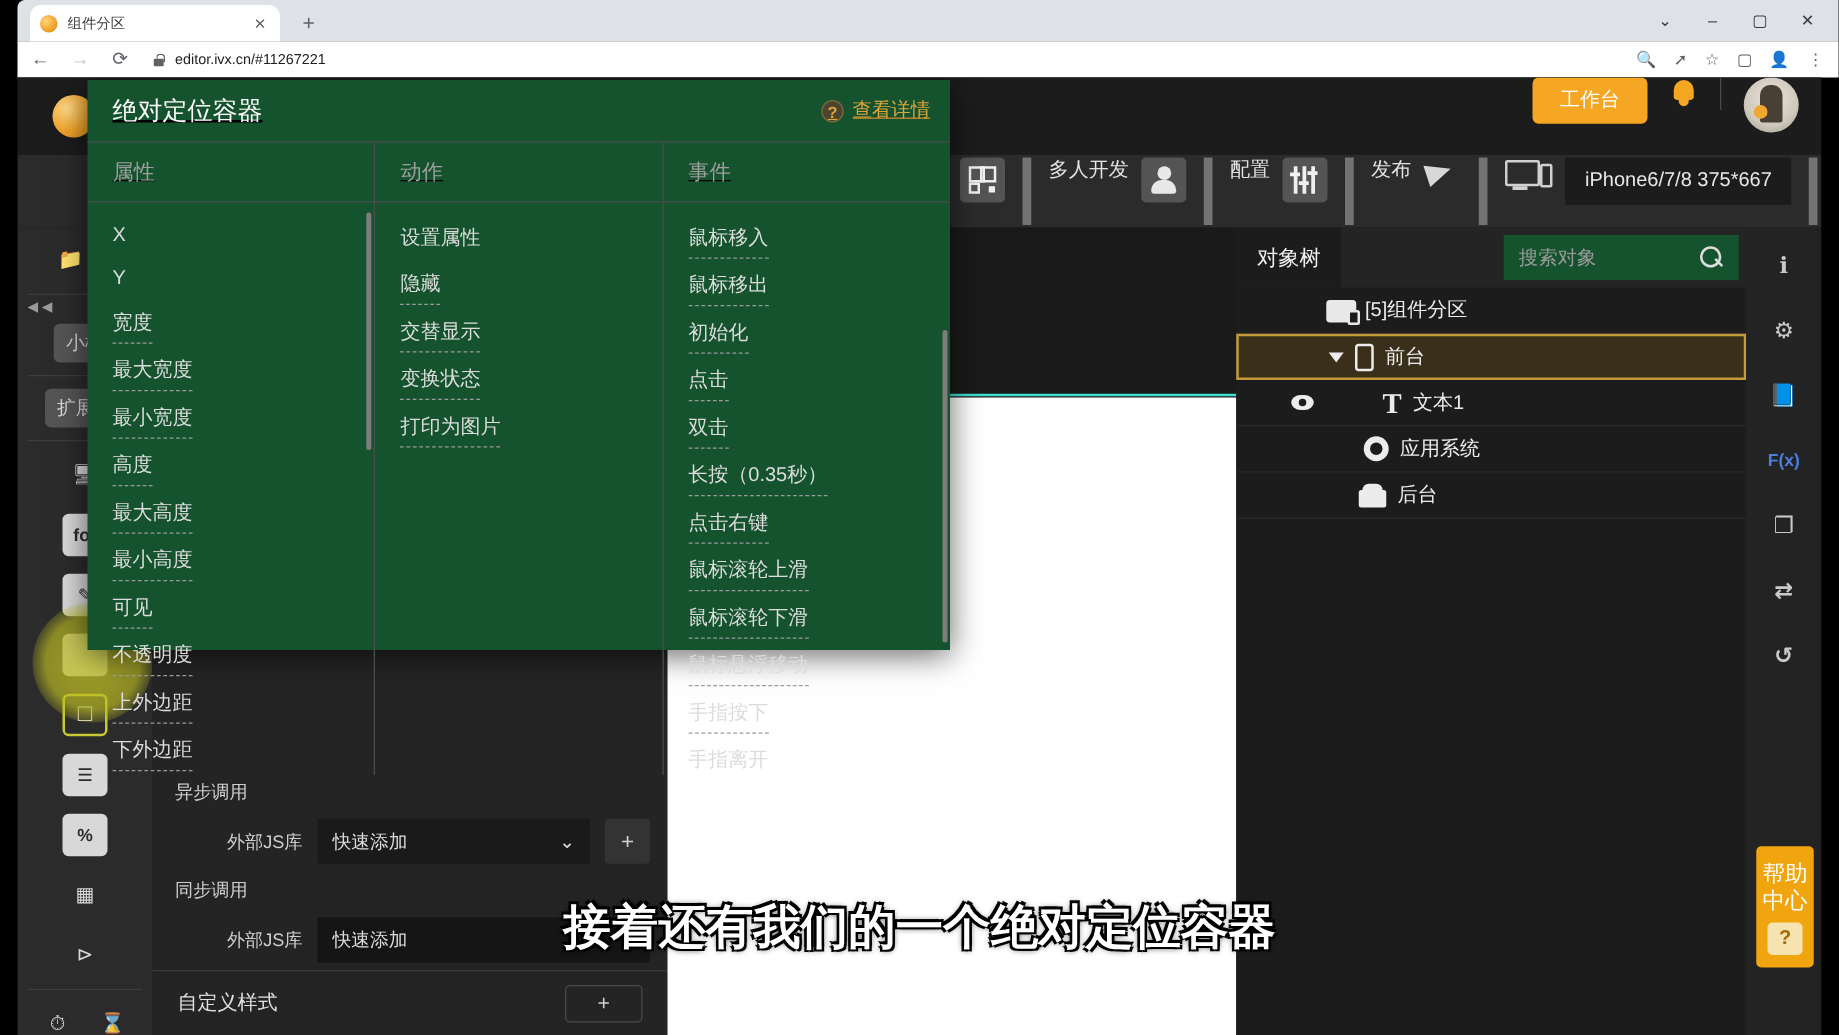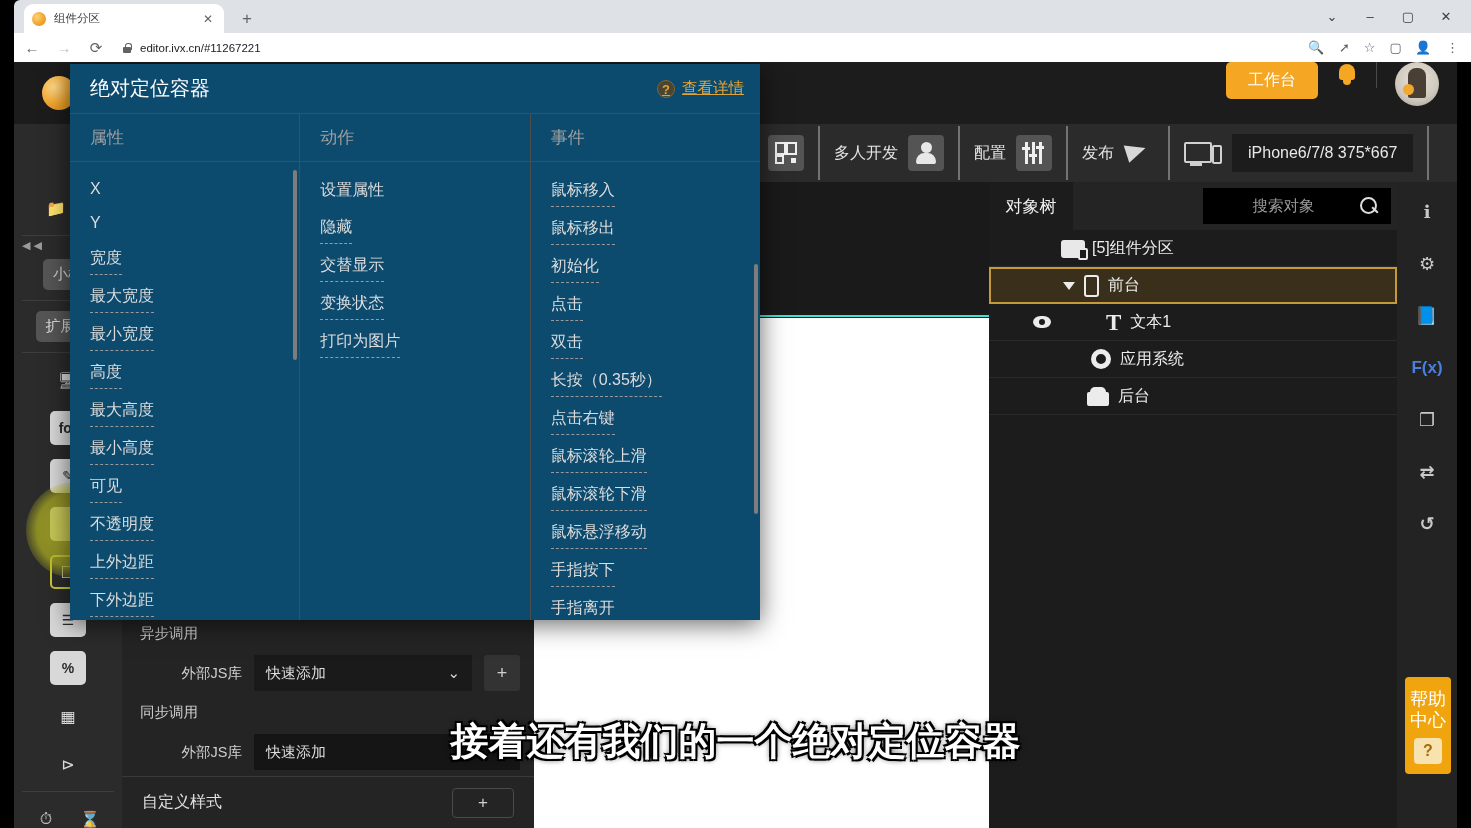--- a/index.html
+++ b/index.html
@@ -54,21 +54,21 @@
   .bell::after{content:"";position:absolute;left:7px;top:18px;width:8px;height:5px;border-radius:0 0 5px 5px;background:#f5a623;}
   .divider-v { width:1px; height:26px; background:#4a4a4a;}
   .avatar { width:44px; height:44px; border-radius:50%; overflow:hidden;
             background:radial-gradient(circle at 50% 40%, #e9e4dc 0%, #cfc8bd 60%, #9d968c 100%); position:relative;}
   .avatar::before{content:"";position:absolute;left:13px;top:6px;width:18px;height:30px;background:#4a3f35;border-radius:8px 8px 2px 2px;}
   .avatar::after{content:"";position:absolute;left:8px;top:22px;width:11px;height:11px;background:#f0a830;border-radius:50%;}
 
   
   .toolbar { position:absolute; left:0; top:62px; width:1443px; height:58px; background:#2b2b2b; }
   .tb-inner { position:absolute; left:740px; top:0; height:58px; display:flex; align-items:center; gap:0; }
-  .tb-group { display:flex; align-items:center; height:54px; padding:0 14px; border-right:2px solid #737373; gap:10px;}
+  .tb-group { display:flex; height:54px; padding:0 14px; border-right:7px solid #737373; gap:10px;}
   .tb-sq { width:36px; height:36px; background:#545454; border-radius:4px; display:flex; align-items:center; justify-content:center;}
   .tb-label { color:#e3e3e3; font-size:16px;}
   .qr { width:22px; height:22px; position:relative; }
   .qr::before{content:"";position:absolute;left:0;top:0;width:9px;height:9px;border:2.5px solid #f0f0f0;}
   .qr::after{content:"";position:absolute;right:0;top:0;width:9px;height:9px;border:2.5px solid #f0f0f0;}
   .qr i{position:absolute;left:0;bottom:0;width:9px;height:9px;border:2.5px solid #f0f0f0;}
   .qr b{position:absolute;right:1px;bottom:1px;width:5px;height:5px;background:#f0f0f0;}
   .person { width:24px; height:22px; position:relative;}
   .person::before{content:"";position:absolute;left:7px;top:0;width:11px;height:11px;border-radius:50%;background:#e8e8e8;}
   .person::after{content:"";position:absolute;left:2px;top:11px;width:20px;height:11px;border-radius:10px 10px 3px 3px;background:#e8e8e8;}
@@ -118,21 +118,21 @@
   .canvaswrap { position:absolute; left:520px; top:120px; right:468px; bottom:0; background:#1a1a1a;}
   .ruler { position:absolute; left:0; top:112px; right:0; height:22px; background:#1a1a1a; color:#8d8d8d; font-size:13px;}
   .ruler span { position:absolute; top:2px;}
   .rulerline { position:absolute; left:0; right:0; top:21px; height:2px; background:#3fe0d0;}
   .page { position:absolute; left:0; right:0; top:136px; bottom:0; background:#fff;}
 
   
   .rightpanel { position:absolute; right:60px; top:120px; width:408px; bottom:0; background:#1c1c1c;}
   .rp-tabs { height:48px; background:#242424; display:flex; align-items:stretch;}
   .rp-tab { width:84px; display:flex; align-items:center; justify-content:center; color:#f0f0f0; font-size:17px; background:#1c1c1c;}
-  .rp-search { flex:1; margin:6px 6px 6px 130px; background:#000000; display:flex; align-items:center; padding:0 12px; gap:8px;text-align:center;}
+  .rp-search { flex:1; margin:6px 6px 6px 130px; background:#14532d; display:flex; align-items:center; padding:0 12px; gap:8px;}
   .rp-search-ph { flex:1; color:#9b9b9b; font-size:15.5px;}
   .magnifier { width:19px; height:19px; position:relative;}
   .magnifier::before{content:"";position:absolute;left:0;top:0;width:13px;height:13px;border:2px solid #ddd;border-radius:50%;}
   .magnifier::after{content:"";position:absolute;left:11px;top:12px;width:8px;height:2px;background:#ddd;transform:rotate(45deg);}
   .tree-row { height:37px; display:flex; align-items:center; border-bottom:1px solid #2a2a2a; color:#ececec; font-size:16px; gap:9px; position:relative;}
   .tree-row.sel { background:#3a2f1a; border:2px solid #c49a3a;}
   .eye { width:18px; height:12px; position:relative; flex:0 0 auto;}
   .eye::before{content:"";position:absolute;left:0;top:0;width:18px;height:12px;border-radius:50%/60%;background:#ececec;}
   .eye::after{content:"";position:absolute;left:6px;top:3px;width:6px;height:6px;border-radius:50%;background:#1c1c1c;}
   .caret { width:0;height:0;border-left:6px solid transparent;border-right:6px solid transparent;border-top:8px solid #ececec;}
@@ -148,22 +148,22 @@
                display:flex; flex-direction:column; align-items:center; padding-top:16px; gap:24px;}
   .si { width:30px;height:28px; display:flex; align-items:center; justify-content:center;
         color:#c9c9c9; font-size:18px; font-weight:bold;}
   .si.blue { color:#4a7fe0; }
   .helpbtn { position:absolute; right:6px; top:495px; width:46px; padding:12px 0 10px;
              background:#f0a50f; border-radius:4px; color:#fff; font-size:18px; text-align:center; line-height:1.15;}
   .helpq { margin:8px auto 0; width:28px; height:26px; background:#f6e3b0; color:#a86a08;
            border-radius:4px; font-size:16px; line-height:26px; font-weight:bold;}
 
   
-  .popup { position:absolute; left:56px; top:2px; width:690px; height:556px;
-           background:#0c4a6e; box-shadow:0 4px 24px rgba(0,0,0,.6); }
+  .popup { position:absolute; left:56px; top:2px; width:690px; height:456px;
+           background:#14532d; box-shadow:0 4px 24px rgba(0,0,0,.6);text-decoration:underline; }
   .pop-head { height:50px; display:flex; align-items:center; justify-content:space-between;
               padding:0 16px 0 20px; border-bottom:1px solid #4c4c4c;}
   .pop-title { color:#fff; font-size:20px;}
   .pop-detail { display:flex; align-items:center; gap:7px; color:#e0a43a; font-size:15.5px; text-decoration:underline;}
   .qcircle { width:18px;height:18px;border-radius:50%; background:#4a4430; color:#e0a43a;
              font-size:13px; line-height:18px; text-align:center; font-weight:bold; border:1px solid #7a6a38;}
   .pop-cols { display:flex; height:506px;}
   .pop-col { flex:1; position:relative; border-right:1px solid #4c4c4c; overflow:hidden;}
   .pop-col:last-child { border-right:none;}
   .pop-colhead { height:48px; display:flex; align-items:center; padding-left:20px;
@@ -400,21 +400,21 @@
       <div class="tree-row" style="padding-left:98px">
         <span class="ic-server"></span>
         <span>后台</span>
       </div>
     </div>
 
     <div class="iconstrip">
       <span class="si">ℹ</span>
       <span class="si">⚙</span>
       <span class="si blue">📘</span>
-      <span class="si blue" style="font-size:17px">F(x)</span>
+      <span class="si blue" style="font-size:14px">F(x)</span>
       <span class="si">❐</span>
       <span class="si">⇄</span>
       <span class="si">↺</span>
       <div class="helpbtn">
         <span>帮助中心</span>
         <div class="helpq">?</div>
       </div>
     </div>
 
     <div class="popup">

